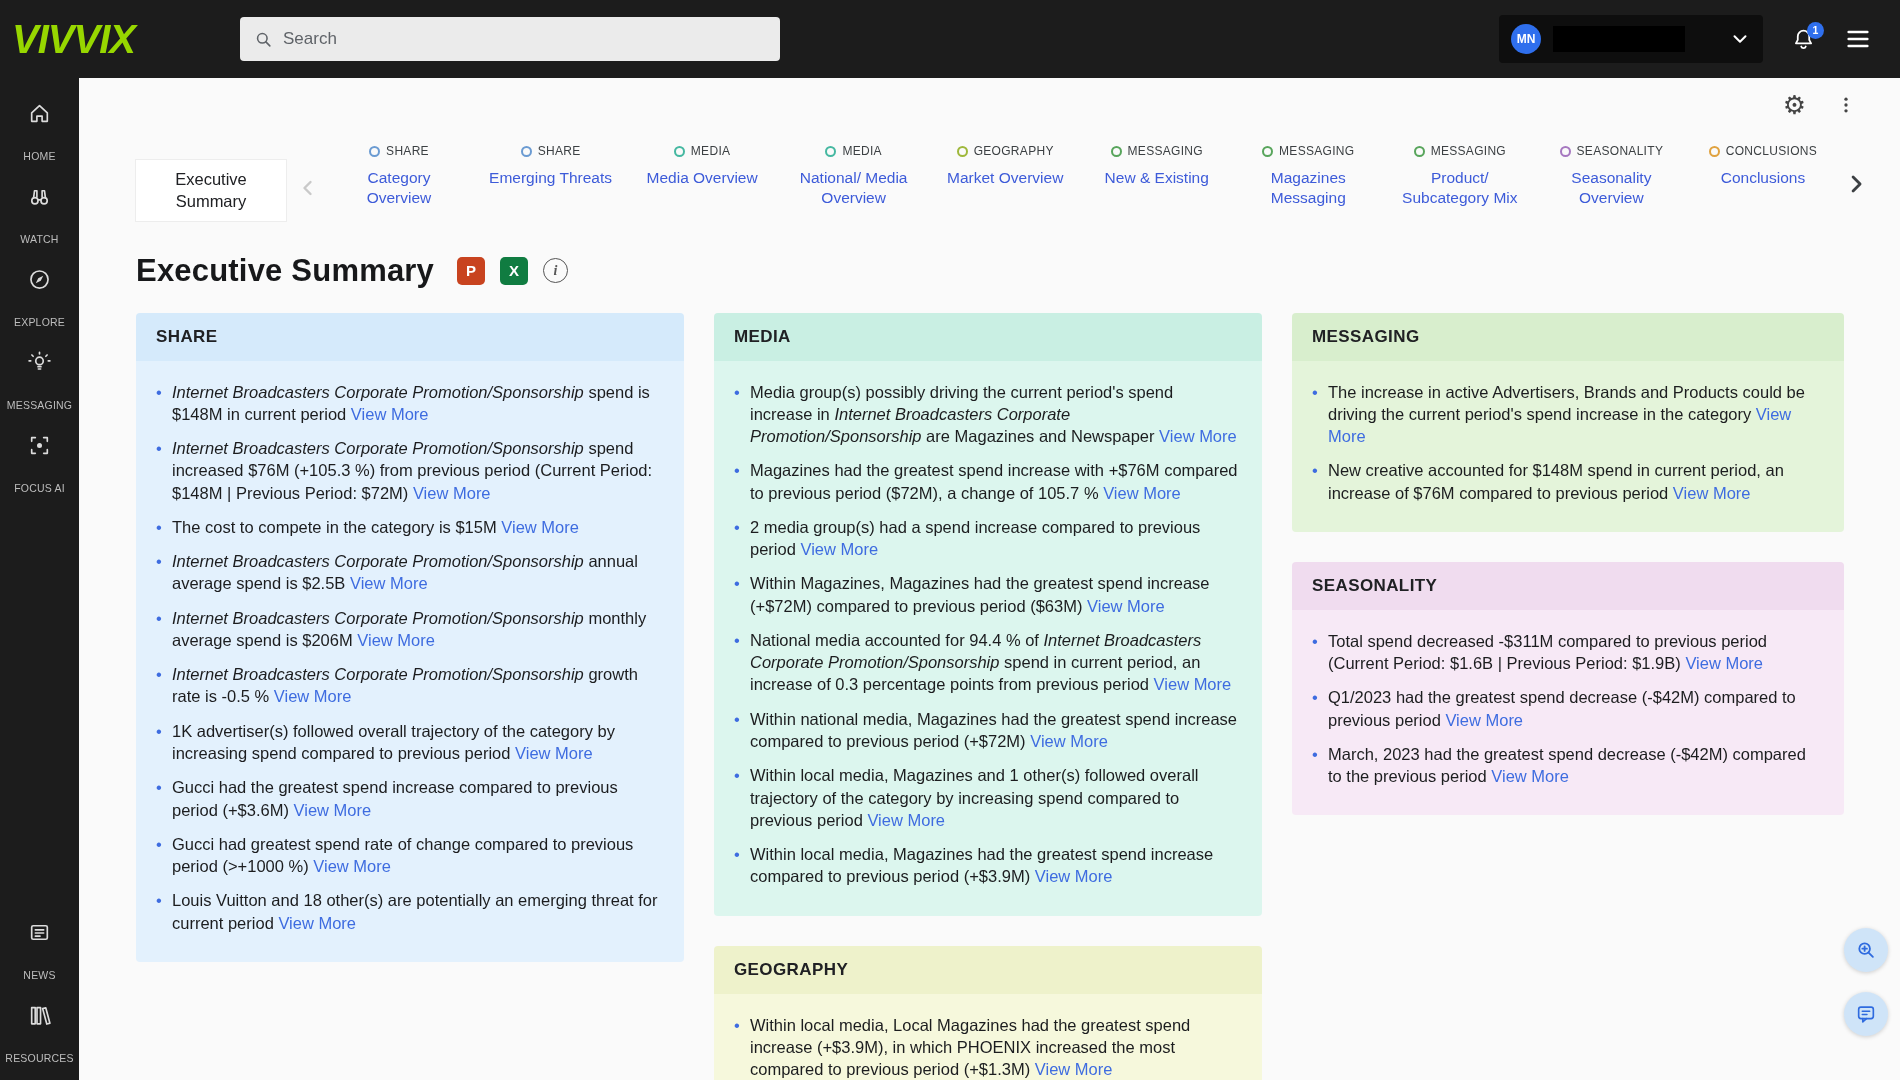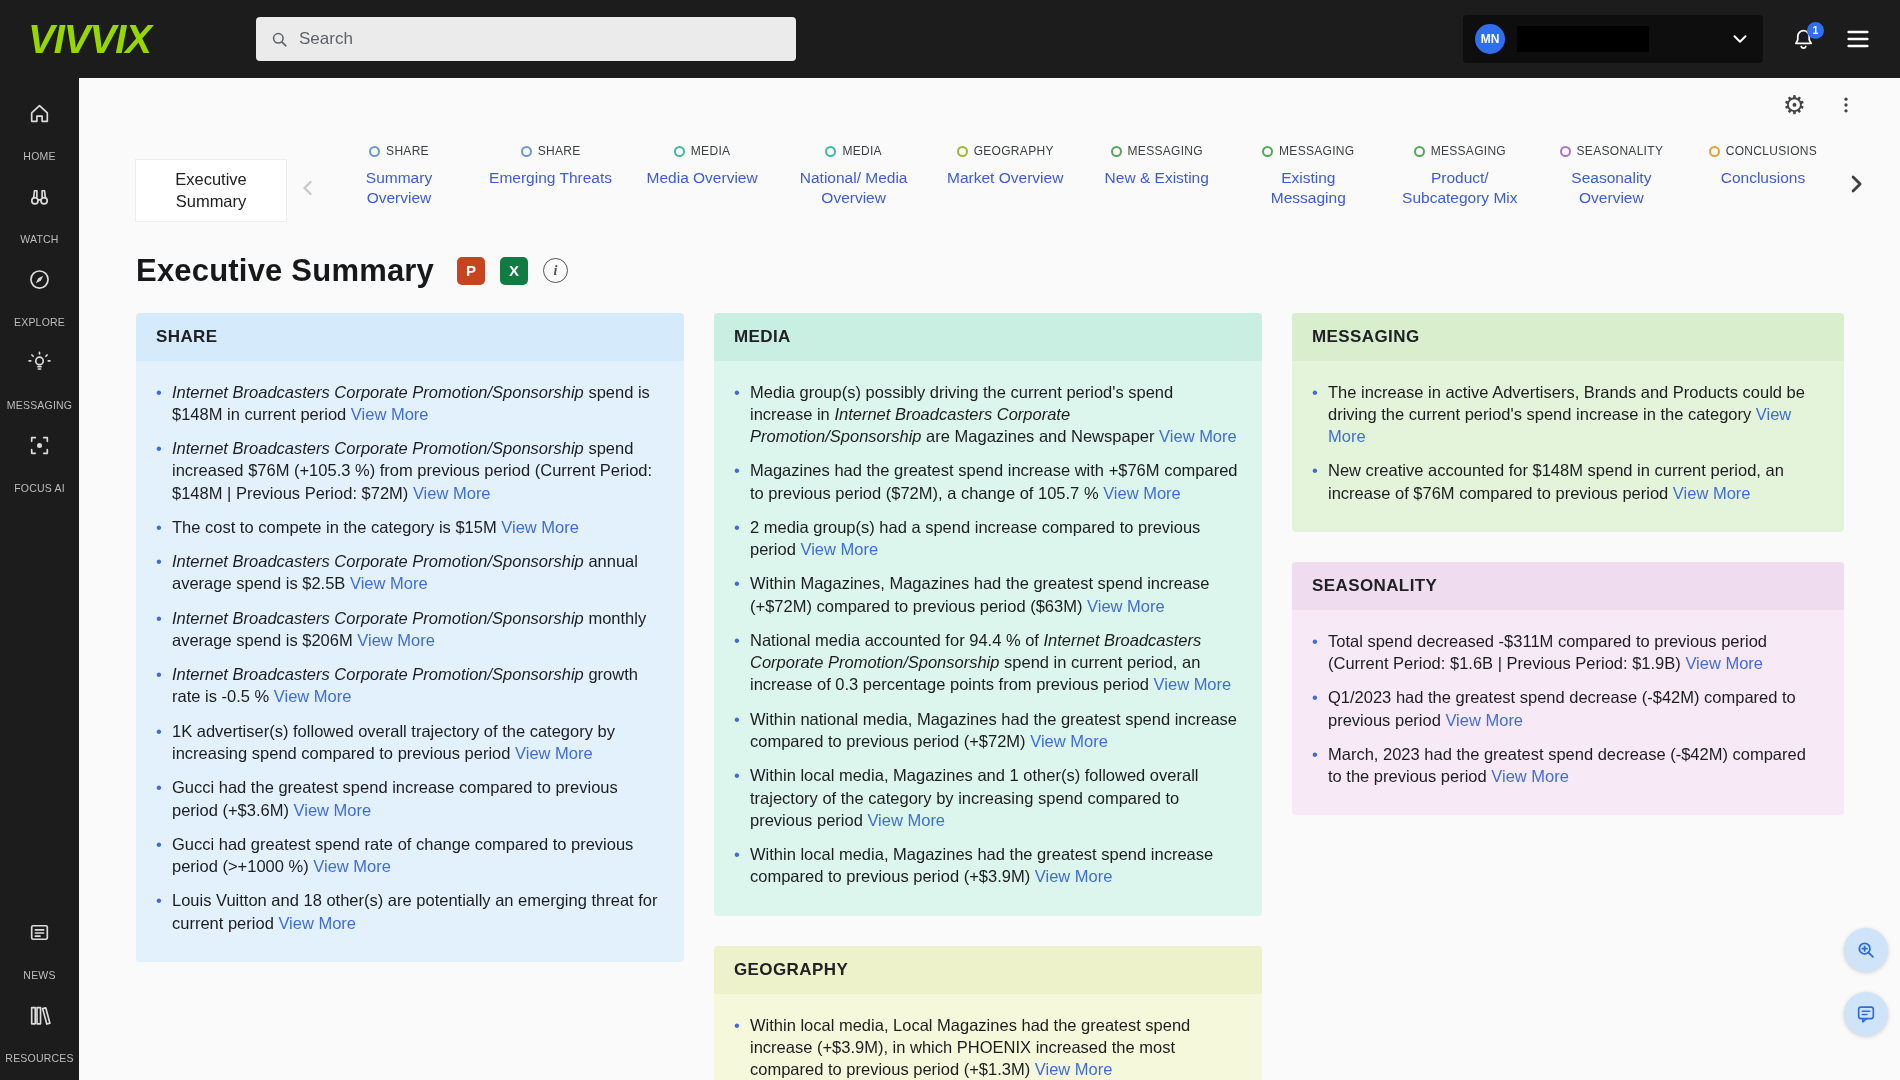--- a/index.html
+++ b/index.html
@@ -4,27 +4,27 @@
 <style>
   *{box-sizing:border-box;margin:0;padding:0}
   html,body{width:1900px;height:1080px;overflow:hidden;background:#fafafa;
     font-family:"Liberation Sans","DejaVu Sans",sans-serif}
   svg{display:block}
 
   
   .topbar{position:fixed;top:0;left:0;width:1900px;height:78px;background:var(--bar-bg);
     display:flex;align-items:center;z-index:20}
   .logo{font-size:40px;font-weight:900;font-style:italic;color:var(--logo-green);
-    margin-left:28px;letter-spacing:-1px;width:168px;cursor:pointer}
+    margin-left:12px;letter-spacing:-1px;width:168px;cursor:pointer}
   .search{margin-left:60px;width:540px;height:44px;background:#ebebeb;border-radius:4px;
     display:flex;align-items:center;padding:0 14px;gap:10px;color:#5f6368}
   .search input{flex:1;border:none;outline:none;background:transparent;font-size:17px;color:#737373;font-family:inherit}
   .search input::placeholder{color:#5f6368}
   .top-right{margin-left:auto;display:flex;align-items:center;gap:28px;margin-right:28px}
-  .user-menu{width:300px;height:48px;background:#0e0e0e;border-radius:4px;display:flex;
+  .user-menu{width:264px;height:48px;background:#0e0e0e;border-radius:4px;display:flex;
     align-items:center;padding:0 12px;gap:12px;cursor:pointer}
   .avatar{width:30px;height:30px;border-radius:50%;background:var(--avatar-blue);color:#fff;
     font-size:12px;font-weight:700;display:flex;align-items:center;justify-content:center;flex:0 0 30px}
   .redacted{width:132px;height:26px;background:#000}
   .user-menu .chev{margin-left:auto;color:#fff}
   .bell-wrap{position:relative;color:#fff;cursor:pointer}
   .badge{position:absolute;top:-5px;right:-8px;min-width:17px;height:17px;border-radius:9px;
     background:var(--avatar-blue);color:#fff;font-size:10.5px;display:flex;align-items:center;
     justify-content:center;padding:0 3px;font-weight:700}
   .hamburger{color:#fff;cursor:pointer}
@@ -195,21 +195,21 @@
     <div class="active-tab">Executive Summary</div>
     <svg class="scroll-left" width="24" height="24" viewBox="0 0 24 24" fill="none" stroke="currentColor" stroke-width="2.4" stroke-linecap="round" stroke-linejoin="round">
       <path d="M14.5 6 L8.5 12 l6 6"></path>
     </svg>
     <div class="tab-list">
         <div class="tab">
           <div class="tab-cat">
             <span class="ring" style="border-color: rgb(107, 155, 210);"></span>
             <span>SHARE</span>
           </div>
-          <div class="tab-label">Summary Overview</div>
+          <div class="tab-label">Category Overview</div>
         </div>
         <div class="tab">
           <div class="tab-cat">
             <span class="ring" style="border-color: rgb(107, 155, 210);"></span>
             <span>SHARE</span>
           </div>
           <div class="tab-label">Emerging Threats</div>
         </div>
         <div class="tab">
           <div class="tab-cat">
@@ -237,21 +237,21 @@
             <span class="ring" style="border-color: rgb(88, 165, 92);"></span>
             <span>MESSAGING</span>
           </div>
           <div class="tab-label">New &amp; Existing</div>
         </div>
         <div class="tab">
           <div class="tab-cat">
             <span class="ring" style="border-color: rgb(88, 165, 92);"></span>
             <span>MESSAGING</span>
           </div>
-          <div class="tab-label">Existing Messaging</div>
+          <div class="tab-label">Magazines Messaging</div>
         </div>
         <div class="tab">
           <div class="tab-cat">
             <span class="ring" style="border-color: rgb(88, 165, 92);"></span>
             <span>MESSAGING</span>
           </div>
           <div class="tab-label">Product/ Subcategory Mix</div>
         </div>
         <div class="tab">
           <div class="tab-cat">

